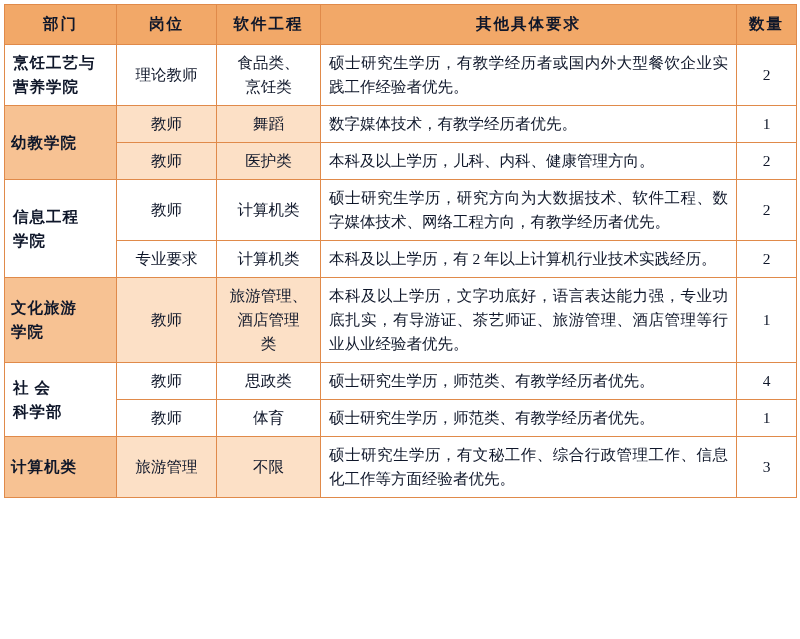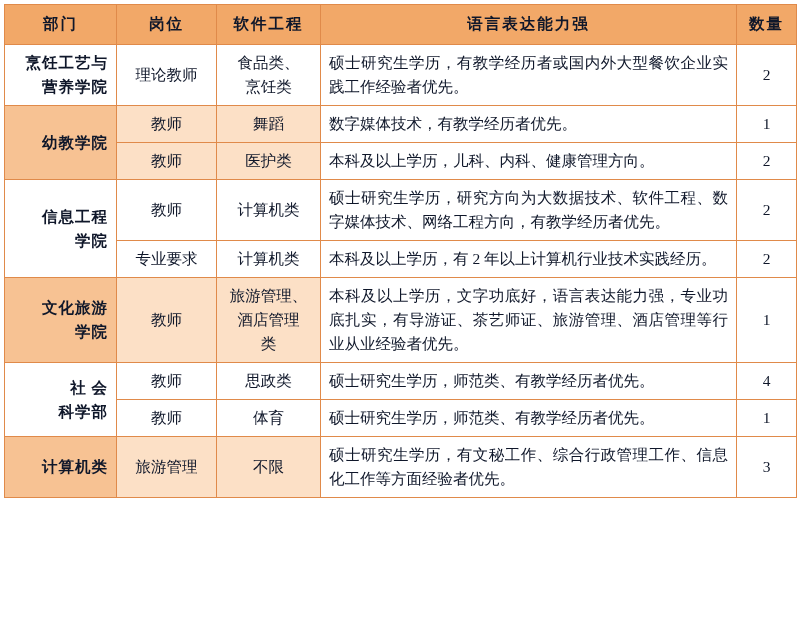--- a/index.html
+++ b/index.html
@@ -39,21 +39,21 @@
   }
   table.recruit thead th {
     background: #f2a868;
     font-weight: bold;
     text-align: center;
     height: 40px;
     padding: 4px 6px;
     letter-spacing: 2px;
   }
   td.dept {
-    text-align: right;
+    text-align: left;
     font-weight: bold;
     letter-spacing: 1px;
     margin-top: 39px;
   }
   td.dept.shade {
     background: #f7c293;
     padding-left: 6px;
   }
   td.post, td.major {
     text-align: center;
@@ -80,21 +80,21 @@
       <col class="c-post">
       <col class="c-major">
       <col class="c-other">
       <col class="c-count">
     </colgroup>
     <thead>
       <tr>
         <th>部门</th>
         <th>岗位</th>
         <th>软件工程</th>
-        <th>语言表达能力强</th>
+        <th>其他具体要求</th>
         <th>数量</th>
       </tr>
     </thead>
     <tbody>
 
       <tr>
         <td class="dept" rowspan="1">烹饪工艺与<br>营养学院</td>
         <td class="post">理论教师</td>
         <td class="major">食品类、<br>烹饪类</td>
         <td class="other">硕士研究生学历，有教学经历者或国内外大型餐饮企业实践工作经验者优先。</td>

